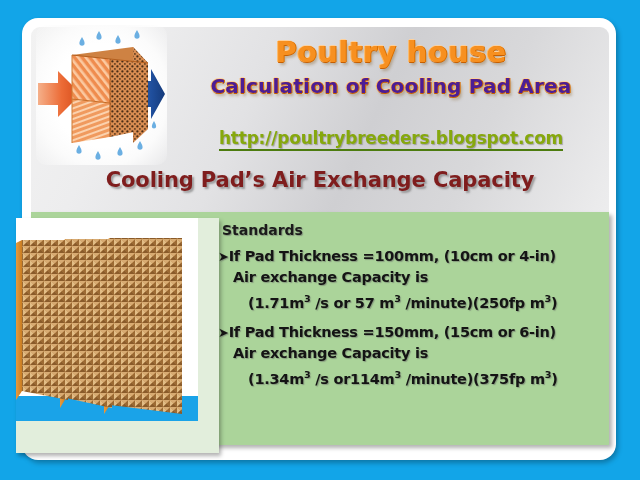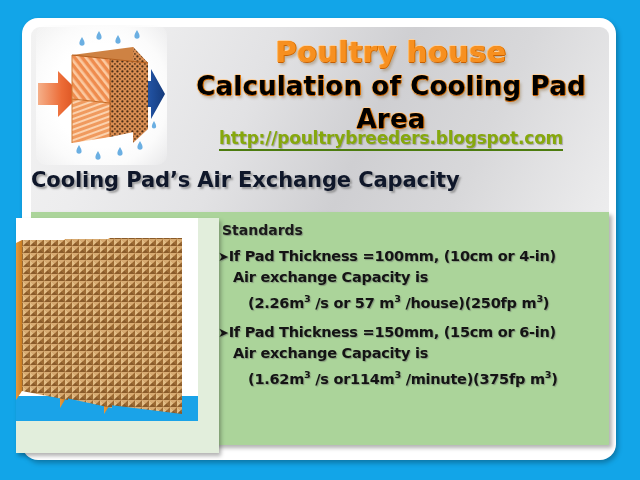--- a/index.html
+++ b/index.html
@@ -80,25 +80,25 @@
     color: #F79020;
     text-shadow:
        1px 0 0 #d96f00,
       -1px 0 0 #ffb861,
        0 1px 0 #c75f00,
        0 -1px 0 #ffd09a,
        2px 3px 3px rgba(120,80,20,0.35);
   }
   .title-2 {
     font-family: "DejaVu Sans", sans-serif;
-    font-size: 26px;
+    font-size: 20px;
     font-weight: bold;
     letter-spacing: 0.2px;
     line-height: 33px;
-    color: #000000;
+    color: #4c1d95;
     text-shadow:
        1px 0 0 #d96f00,
       -1px 0 0 #ffb861,
        0 1px 0 #c75f00,
        0 -1px 0 #ffd09a,
        2px 3px 3px rgba(120,80,20,0.35);
   }
 
   .url-line {
     position: absolute;
@@ -118,25 +118,25 @@
     border-bottom: 2px solid #4d7c0f;
     padding-bottom: 1px;
     text-shadow: 1px 1px 1px rgba(90,90,90,0.45);
   }
 
   .subheading {
     position: absolute;
     left: 31px;
     top: 168px;
     width: 578px;
-    text-align: left;
+    text-align: center;
     font-family: "DejaVu Sans", sans-serif;
     font-size: 21px;
     font-weight: bold;
-    color: #0f172a;
+    color: #7f1d1d;
     letter-spacing: -0.1px;
     text-shadow: 2px 2px 2px rgba(110,110,110,0.6);
   }
 
   
   .green-panel {
     position: absolute;
     left: 31px;
     top: 212px;
     width: 578px;
@@ -327,23 +327,23 @@
       <rect x="0" y="203" width="203" height="32" fill="#e2eedc"></rect>
     </svg>
   </div>
 
   <div class="content">
     <div class="std-label">Standards</div>
 
     <div class="bullet-block">
       <div class="bl-1"><span class="arrow-mark">➤</span><span>If Pad Thickness =100mm, (10cm or 4-in)</span></div>
       <div class="bl-2">Air exchange Capacity is</div>
-      <div class="bl-3"><span>(2.26m</span><sup>3</sup><span> /s or 57 m</span><sup>3</sup><span> /house)(250fp m</span><sup>3</sup><span>)</span></div>
+      <div class="bl-3"><span>(1.71m</span><sup>3</sup><span> /s or 57 m</span><sup>3</sup><span> /minute)(250fp m</span><sup>3</sup><span>)</span></div>
     </div>
 
     <div class="bullet-block second">
       <div class="bl-1"><span class="arrow-mark">➤</span><span>If Pad Thickness =150mm, (15cm or 6-in)</span></div>
       <div class="bl-2">Air exchange Capacity is</div>
-      <div class="bl-3"><span>(1.62m</span><sup>3</sup><span> /s or114m</span><sup>3</sup><span> /minute)(375fp m</span><sup>3</sup><span>)</span></div>
+      <div class="bl-3"><span>(1.34m</span><sup>3</sup><span> /s or114m</span><sup>3</sup><span> /minute)(375fp m</span><sup>3</sup><span>)</span></div>
     </div>
   </div>
 
 </div>
 
 </body></html>

